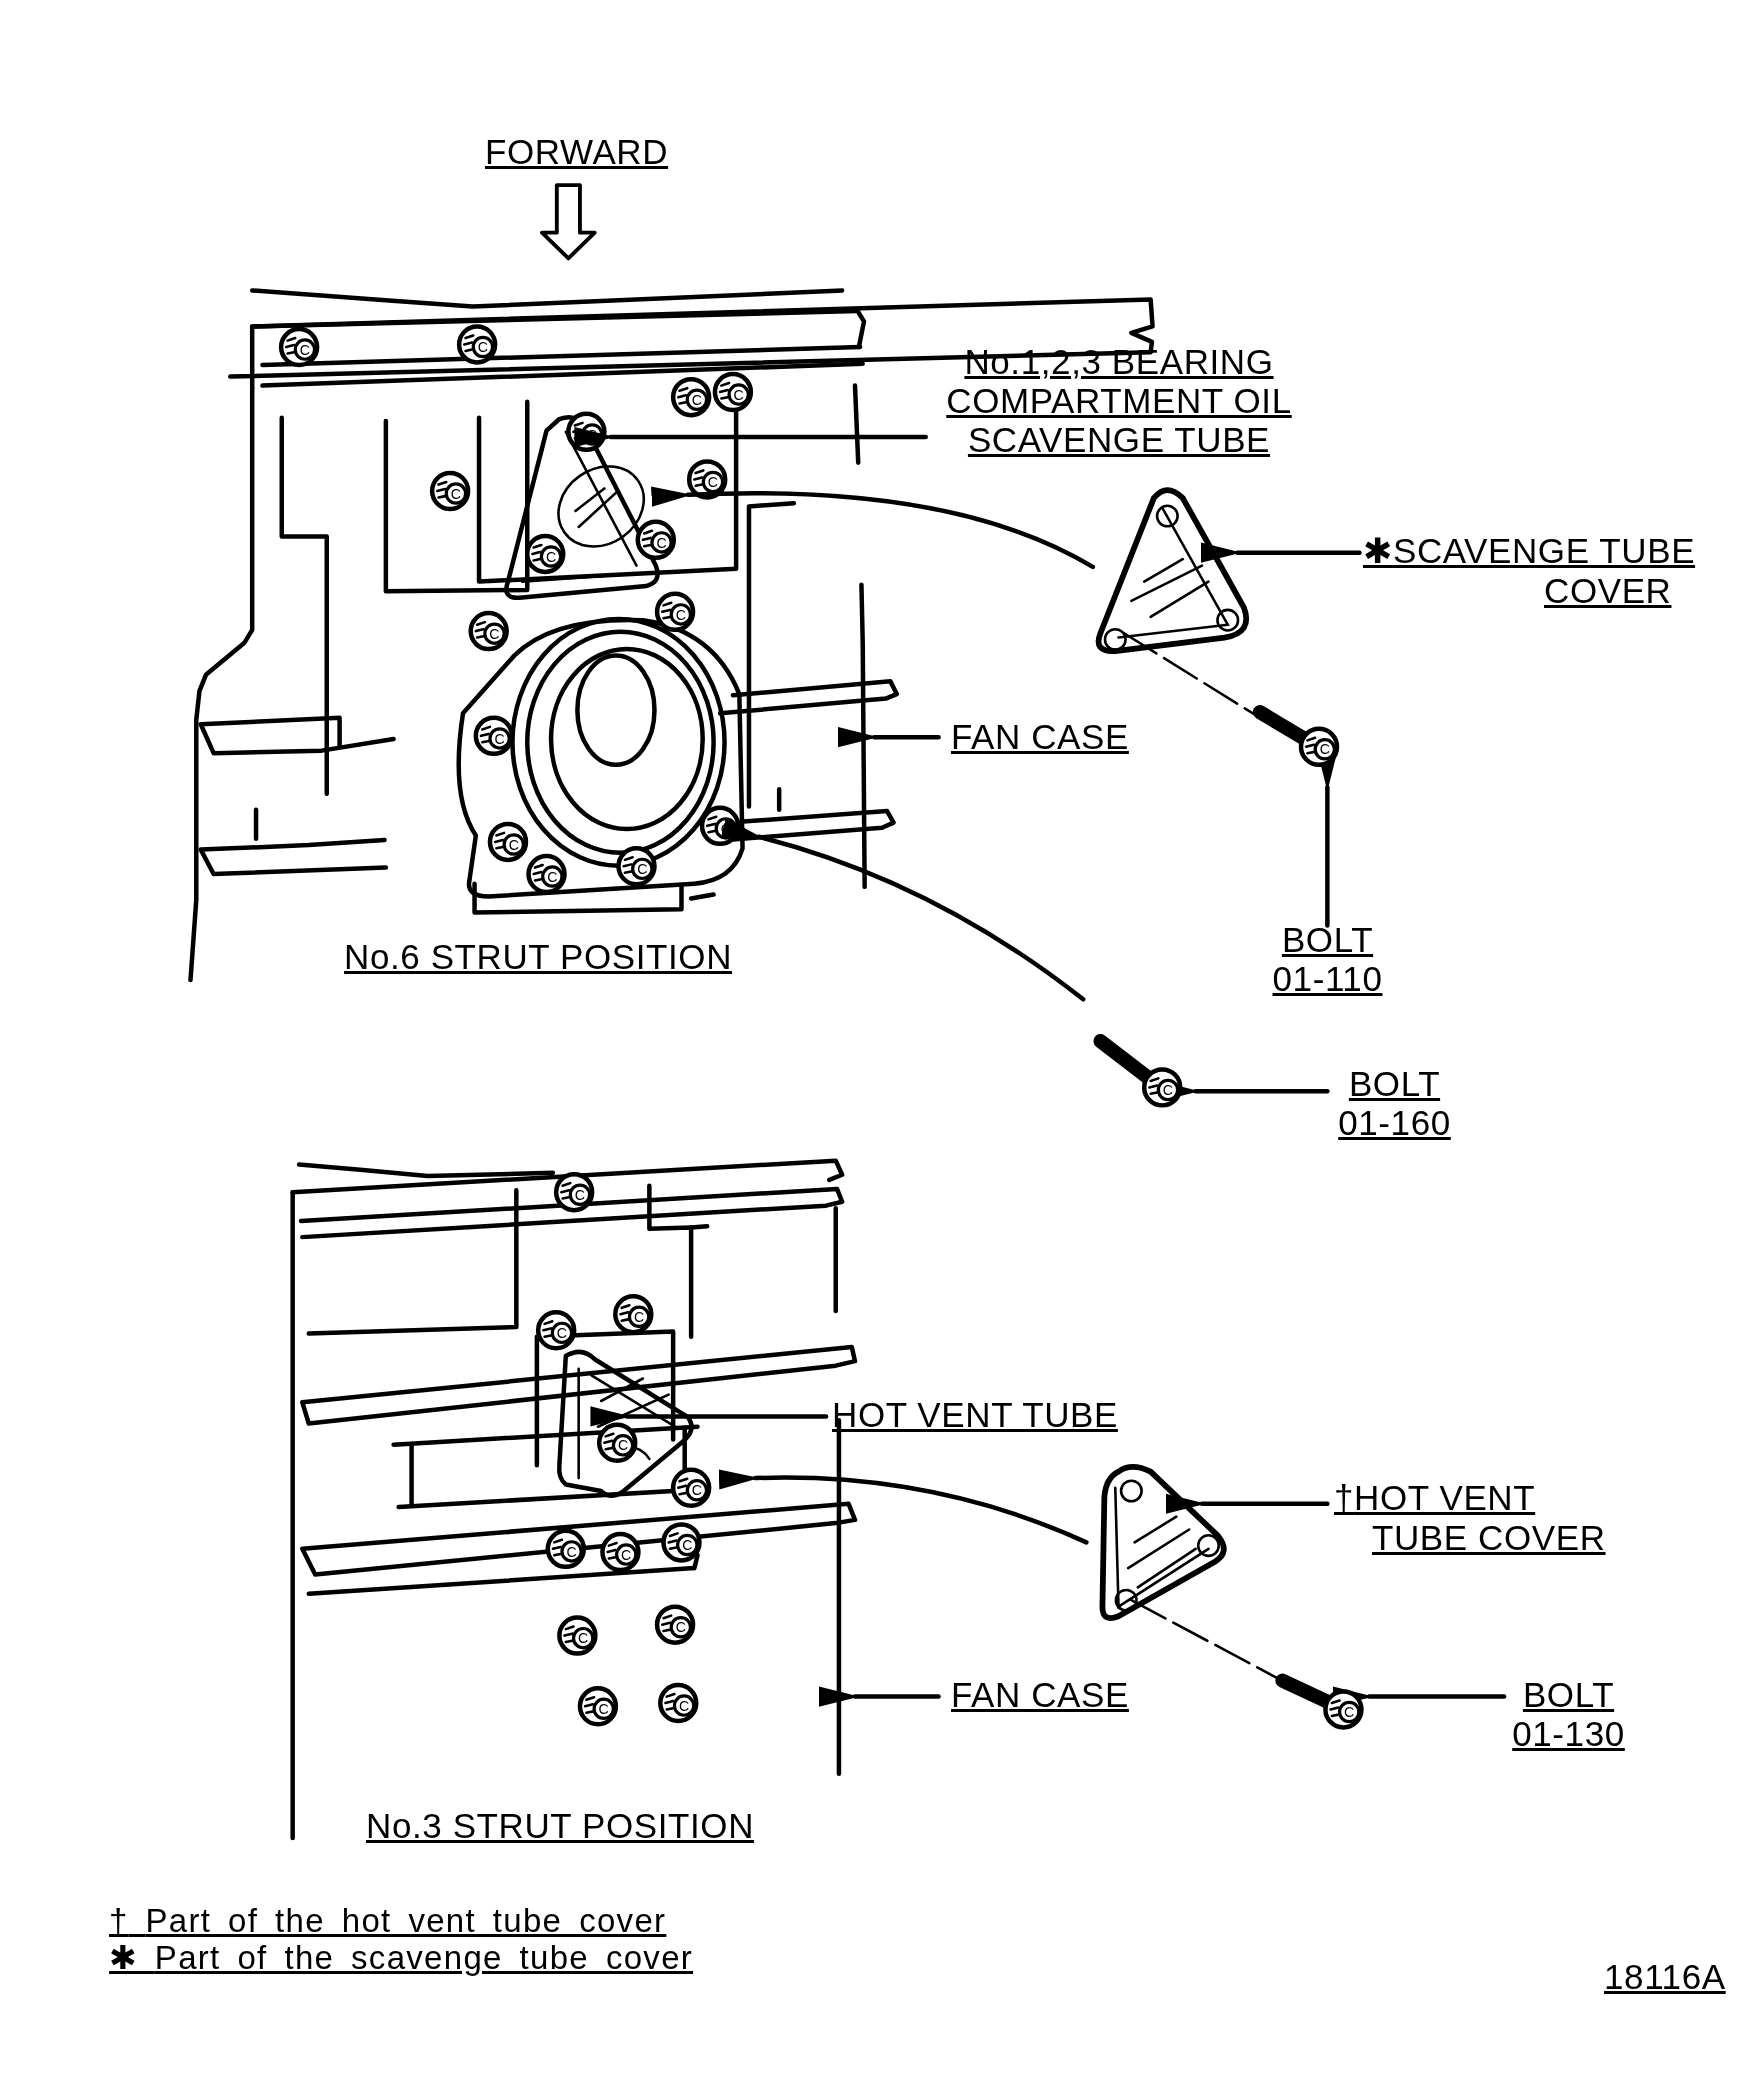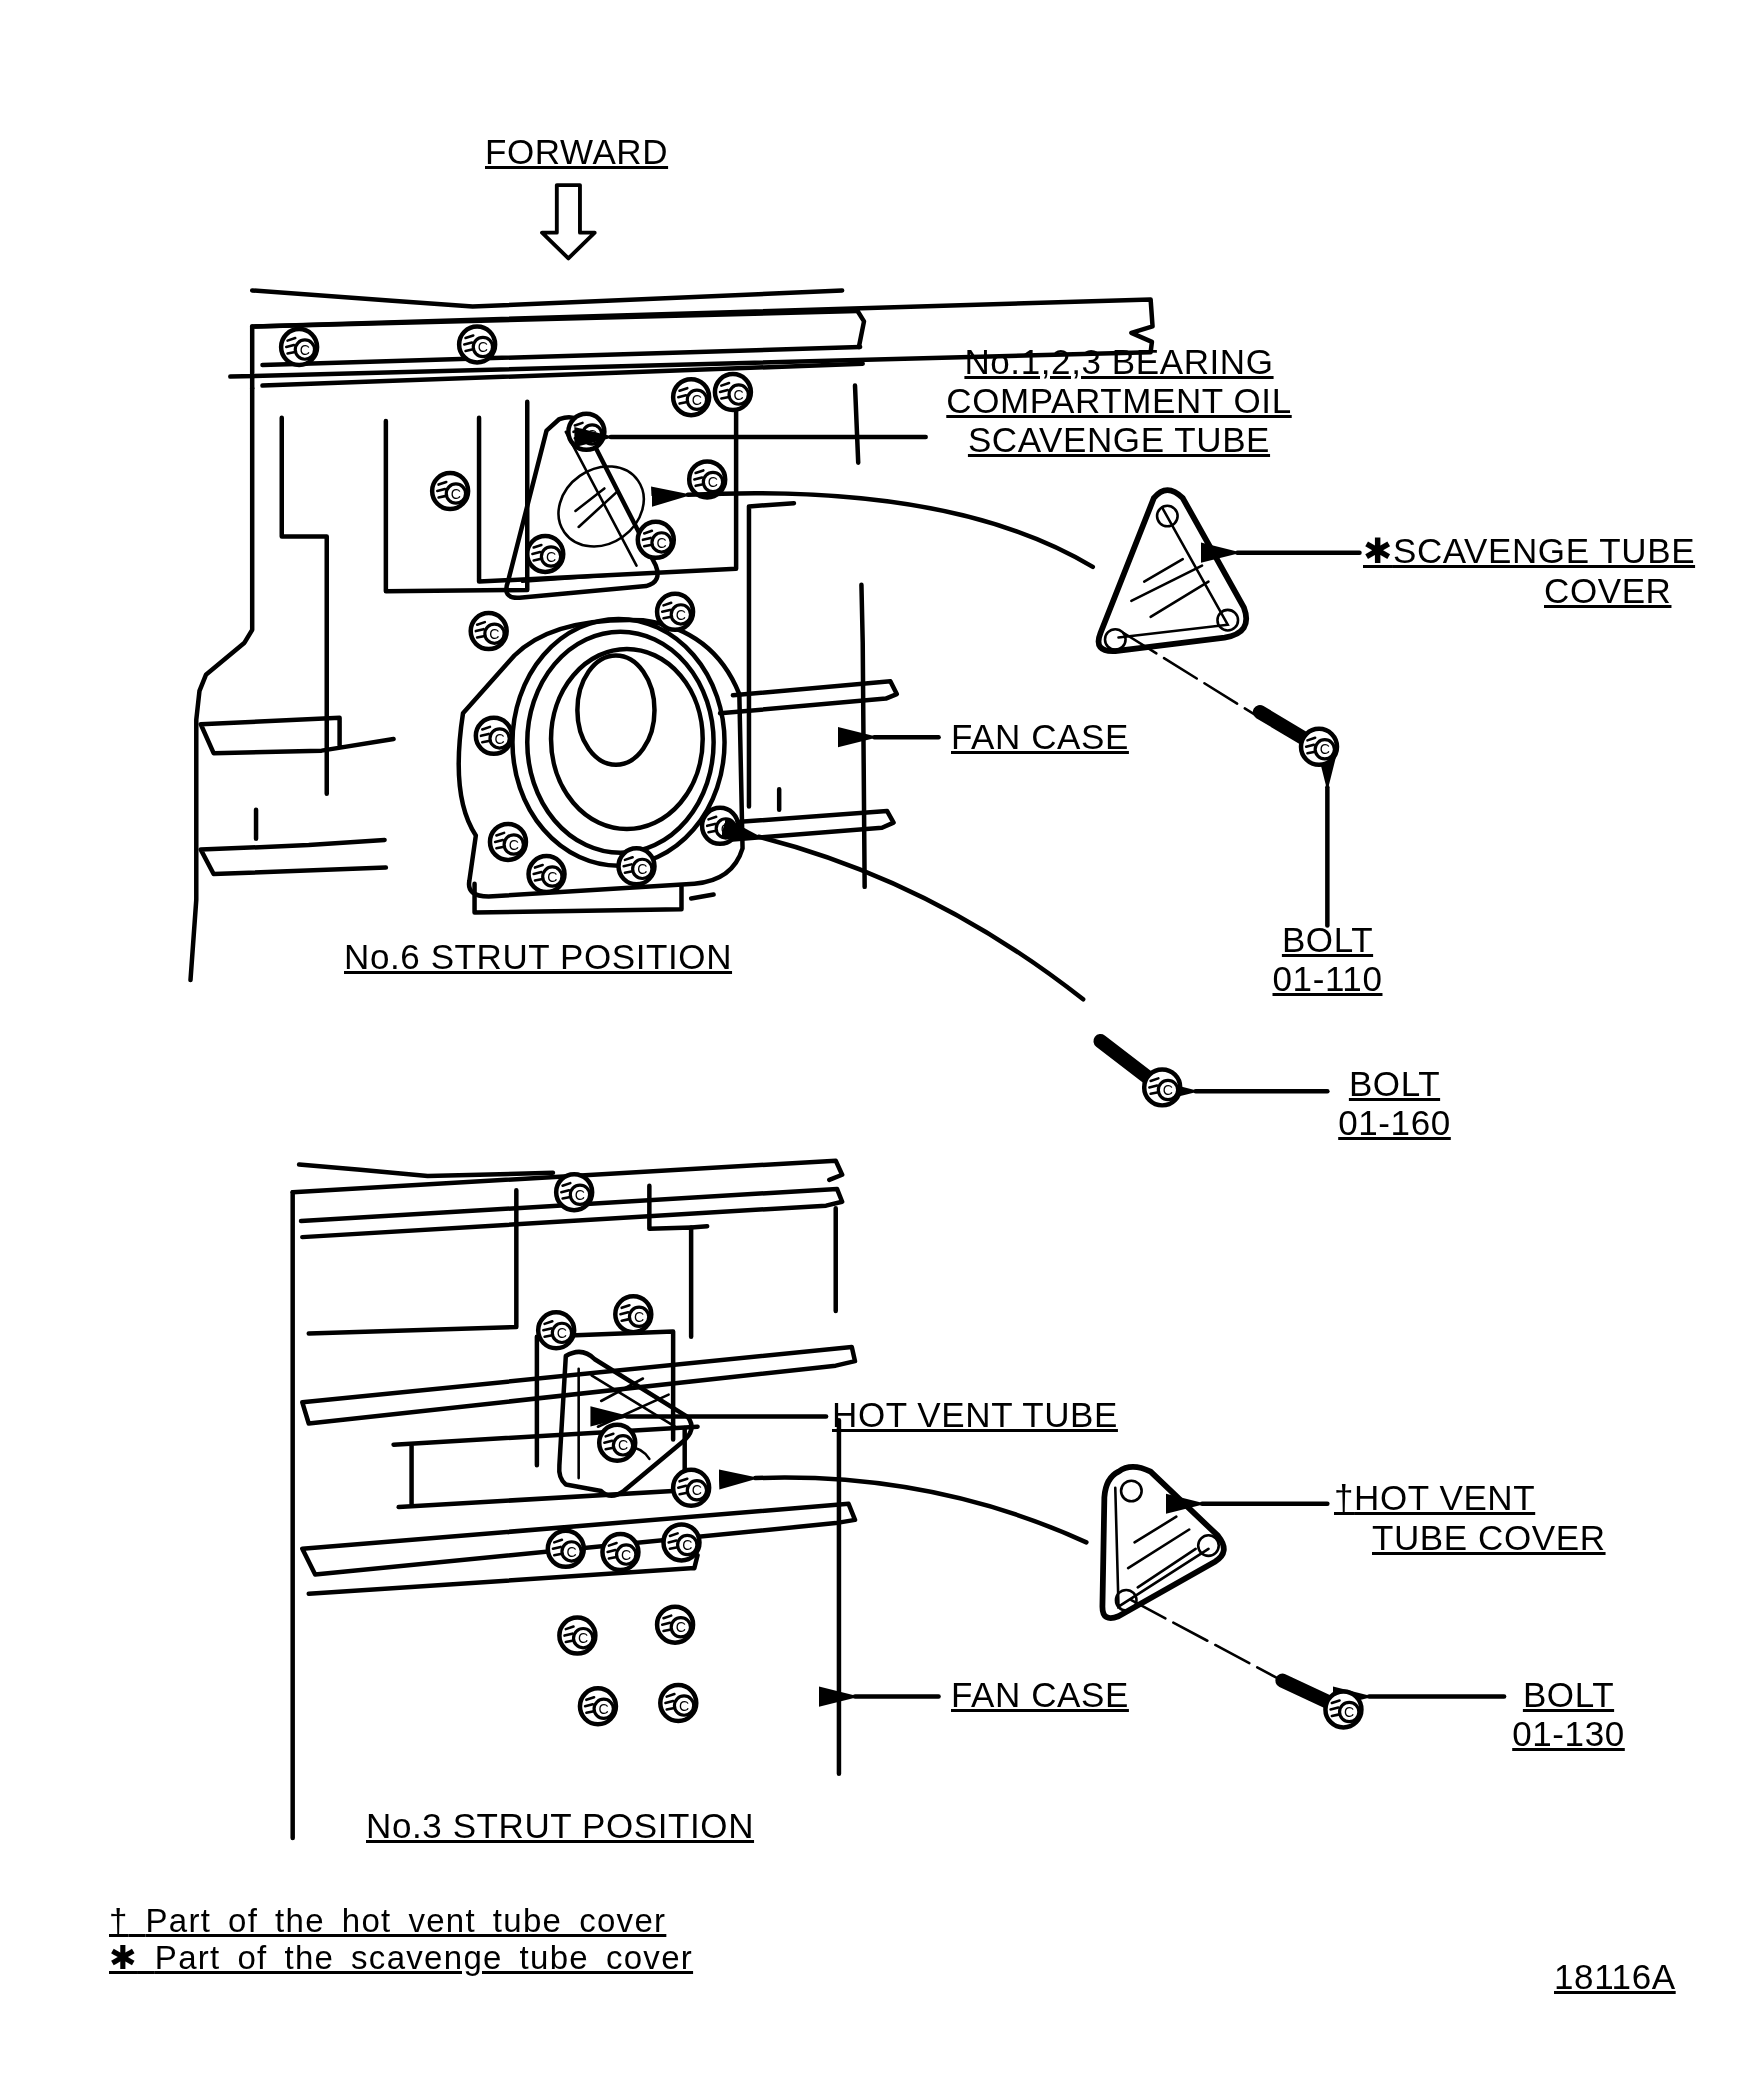--- a/index.html
+++ b/index.html
@@ -243,15 +243,15 @@
   <div>
     <span>†</span>
     <span>Part of the hot vent tube cover</span>
   </div>
   <div>
     <span>✱</span>
     <span>Part of the scavenge tube cover</span>
   </div>
 </div>
 
-<div class="lbl lbl-lg" style="left:1554px; top:1957px;">18116A</div>
+<div class="lbl lbl-lg" style="left:1604px; top:1957px;">18116A</div>
 </div>
 
 
 </body></html>

